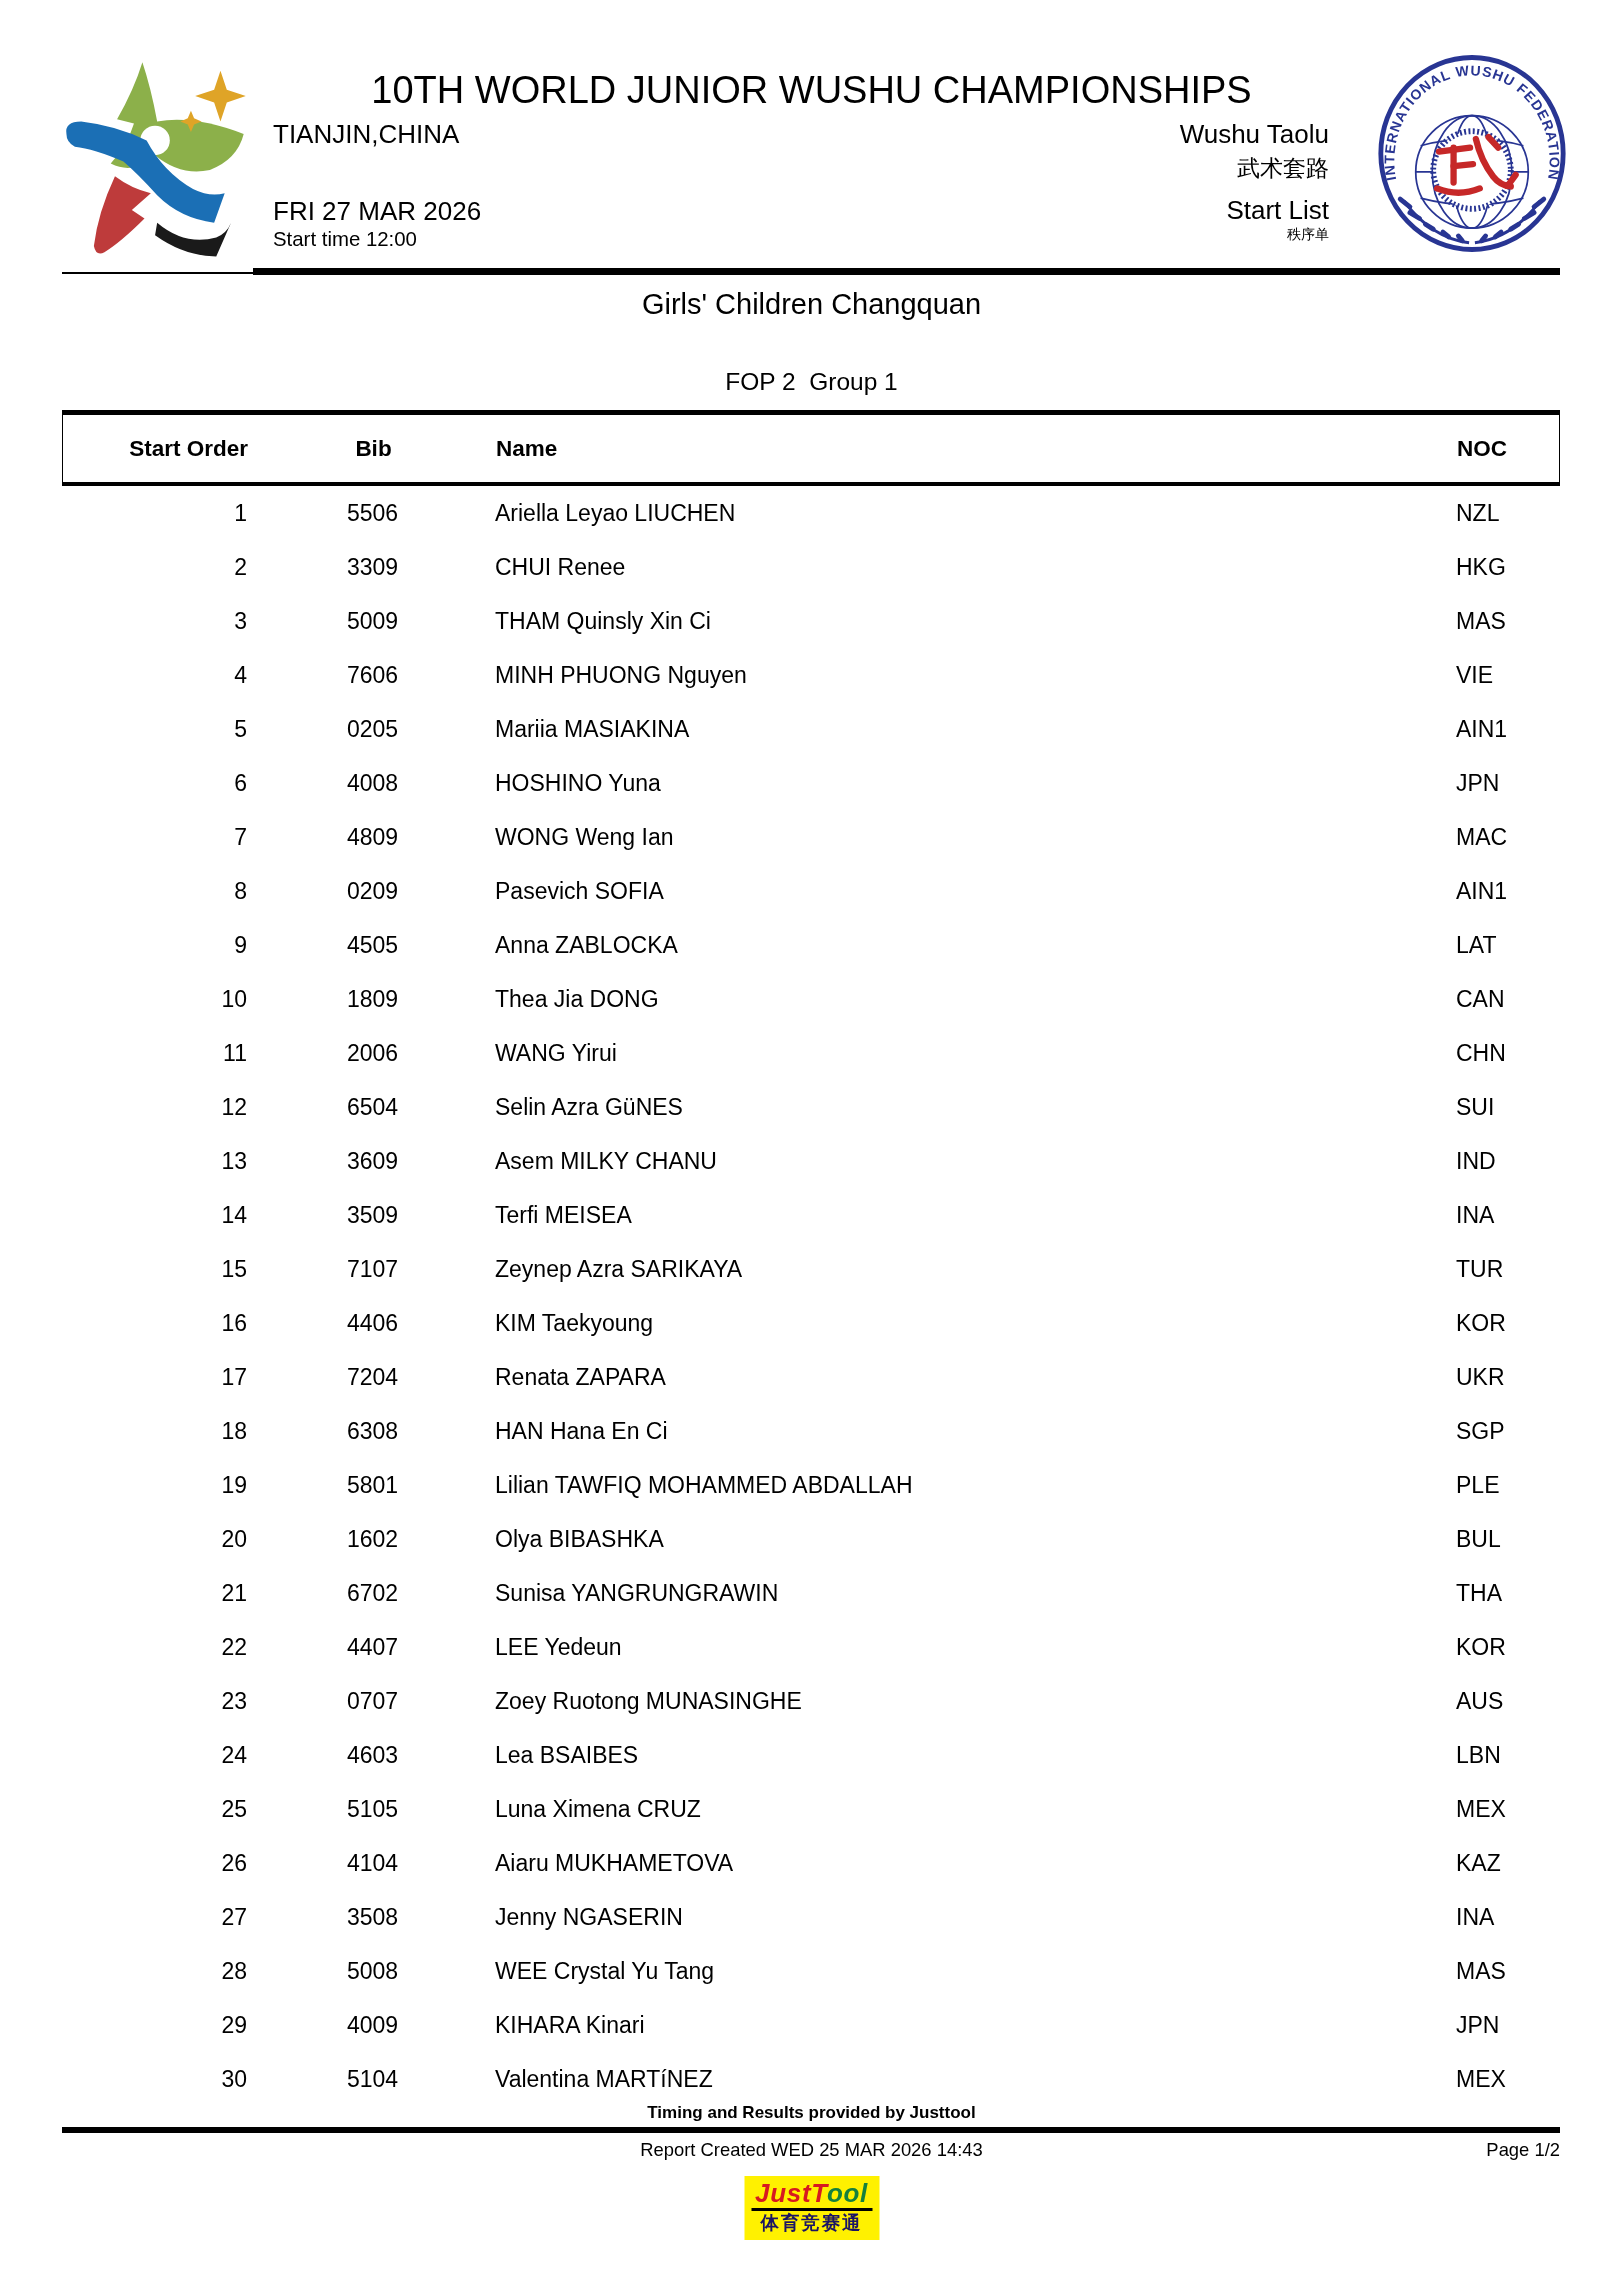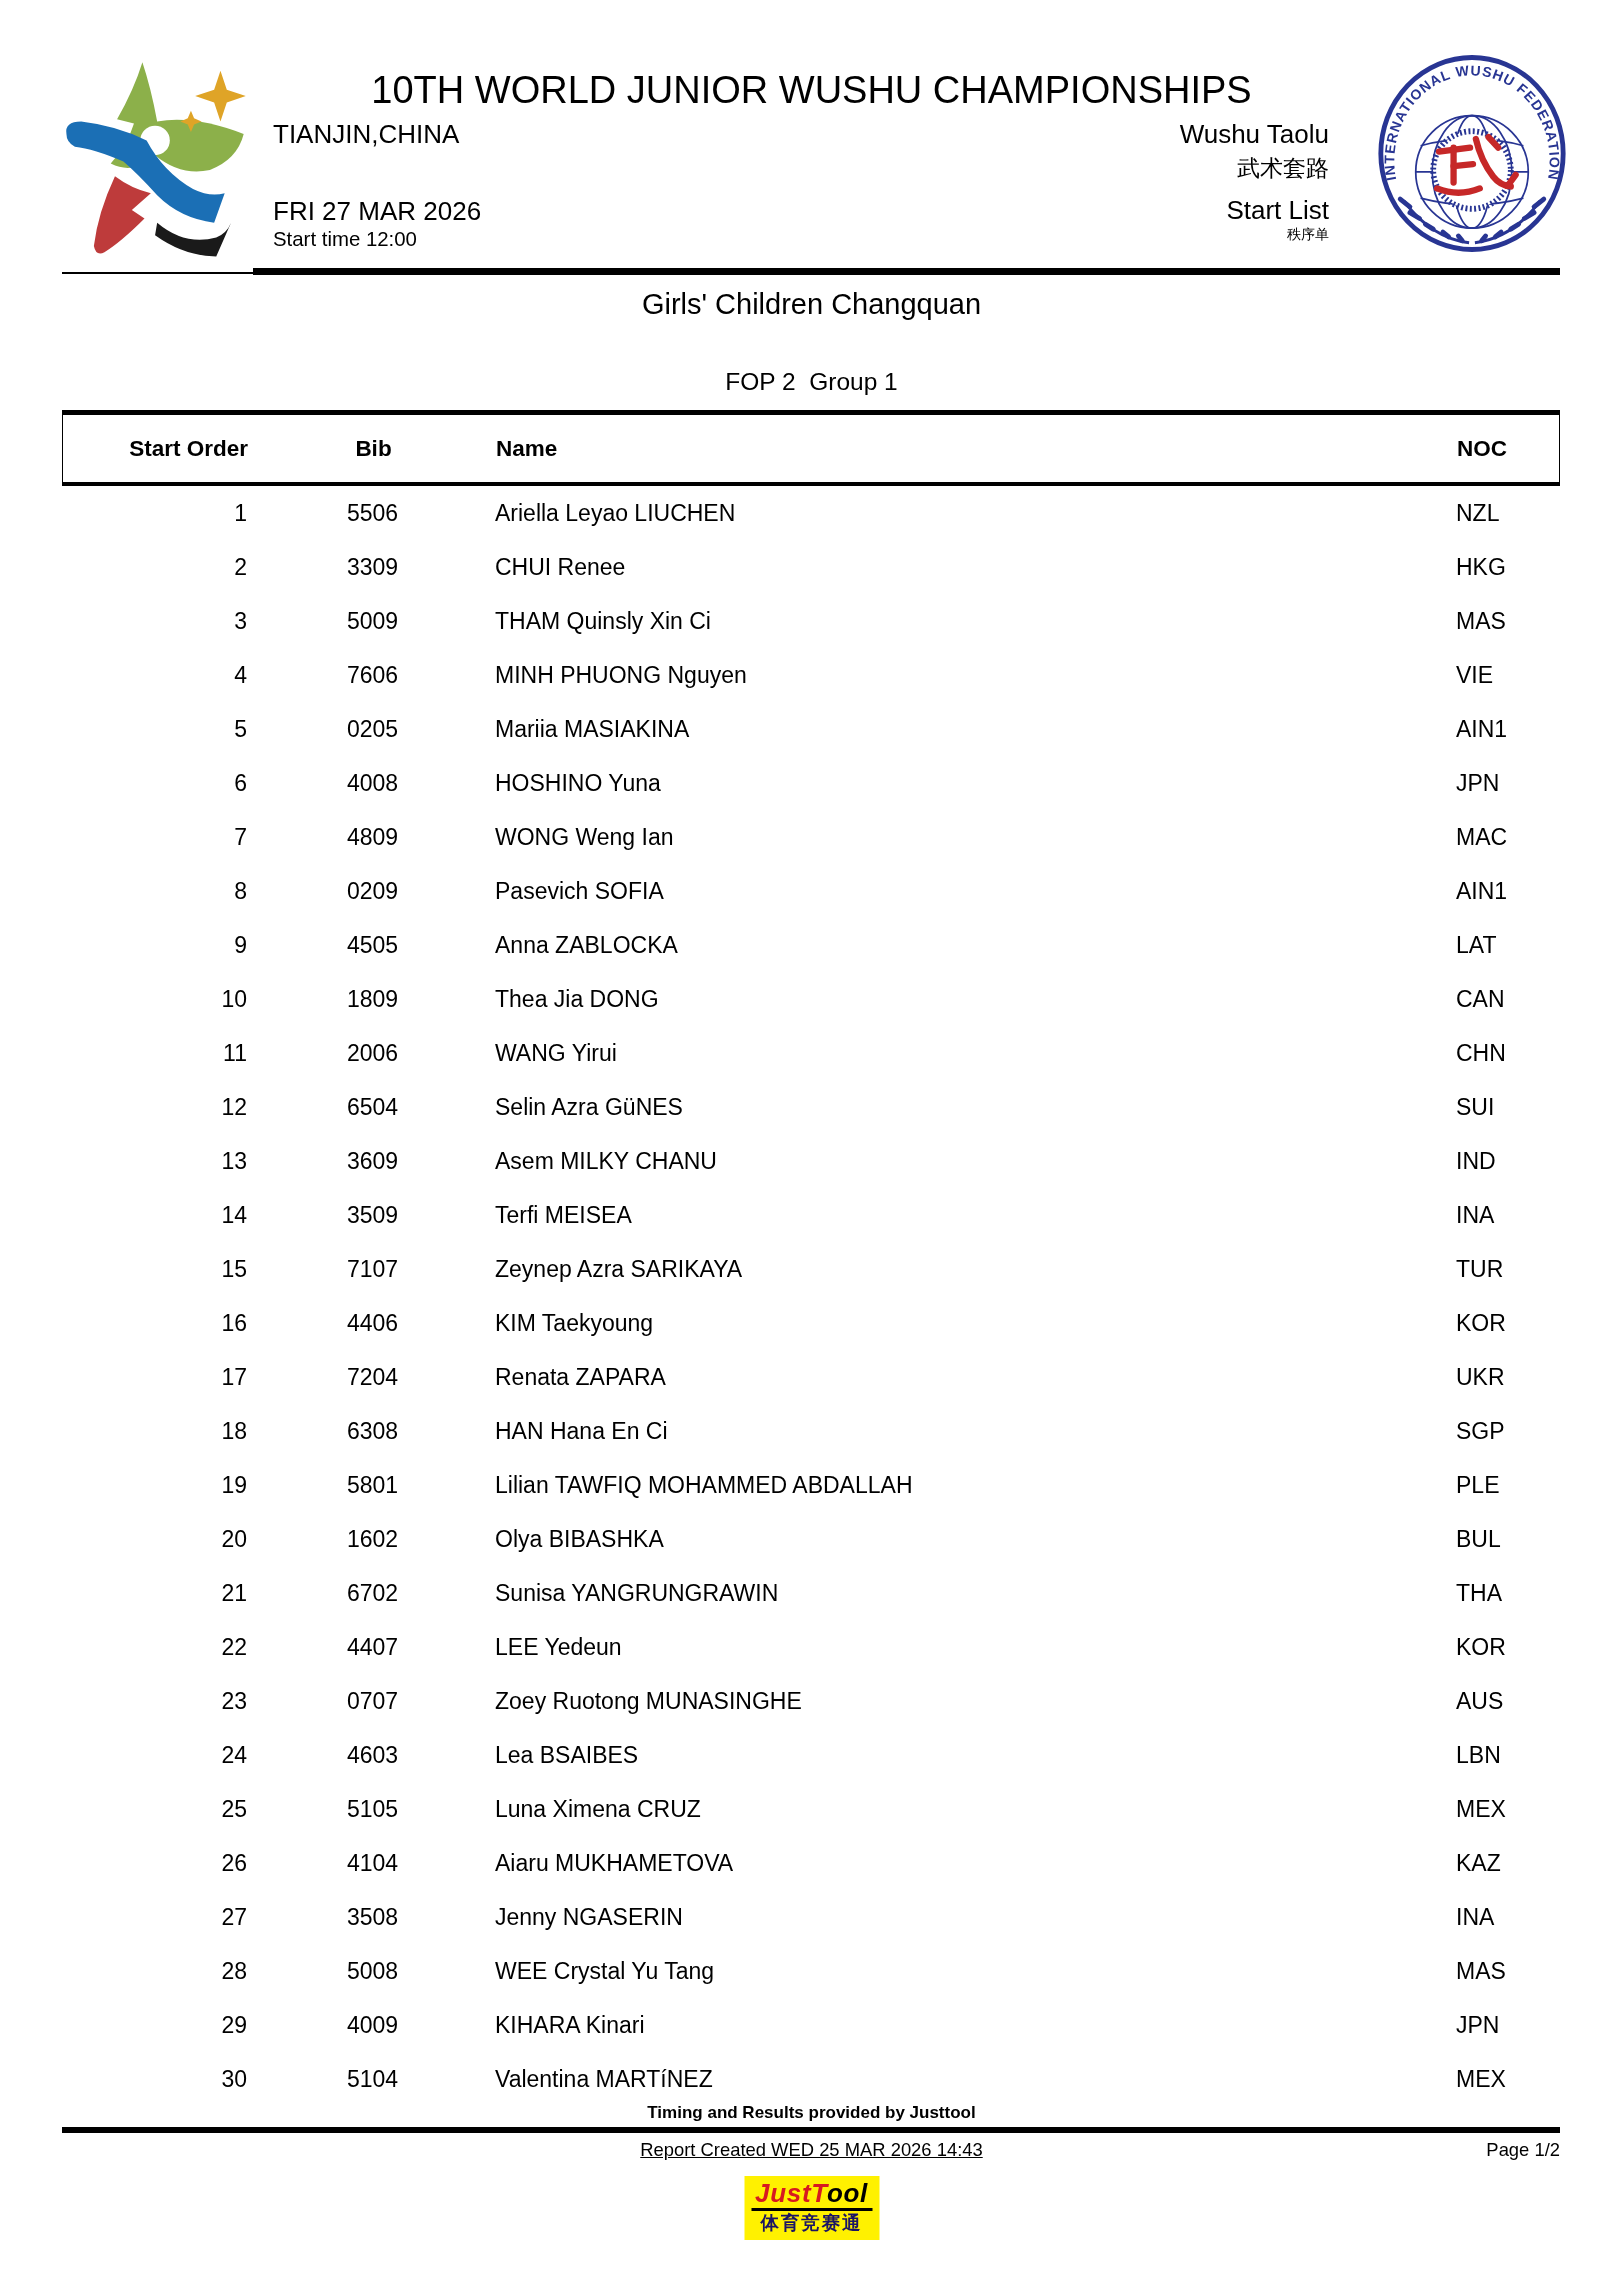--- a/index.html
+++ b/index.html
@@ -43,21 +43,21 @@
   .c-noc   { left:1350px;margin-left:44px; }
 
   .tbody { left:62px; top:486px; width:1498px; }
   .row   { position:relative; height:54px; }
   .row .cell { position:absolute; top:0; height:54px; line-height:54px;
                font-size:23px; white-space:nowrap; }
 
   
   .timing-note { top:2103px; font-size:17px;font-weight:bold; }
   .foot-rule   { left:62px; top:2127px; width:1498px; height:5.5px; background:#000; }
-  .report      { top:2139px; font-size:18.4px;text-decoration:underline; }
+  .report      { top:2139px; font-size:18.4px; }
   .pageno      { right:63px; top:2139px; font-size:18.4px; }
 
   .justtool {
     left:50%; transform:translateX(-50%); top:2176px;
     width:135px; height:64px; background:#FFF100;
     text-align:center; padding-top:4.1px;
   }
   .jt-word { font-size:26px; font-weight:bold; font-style:italic; line-height:27px; letter-spacing:0.7px; }
   .jt-rule { width:121px; height:2.7px; background:#000; margin:1.4px auto 2px auto; }
   .jt-cn   { font-size:18.4px; font-weight:bold; letter-spacing:2px; line-height:20.4px; }
@@ -328,20 +328,20 @@
       </div>
     </div>
 
   <div class="abs center timing-note">Timing and Results provided by Justtool</div>
   <div class="abs foot-rule"></div>
   <div class="abs center report">Report Created WED 25 MAR 2026 14:43</div>
   <div class="abs pageno">Page 1/2</div>
 
   <div class="abs justtool">
     <div class="jt-word">
-      <span style="color:#D71920">JustT</span><span style="color:#000000">ool</span>
+      <span style="color:#D71920">JustT</span><span style="color:#15803d">ool</span>
     </div>
     <div class="jt-rule"></div>
     <div class="jt-cn" style="color:#1B1464">体育竞赛通</div>
   </div>
 
 </div>
 
 
 </body></html>

